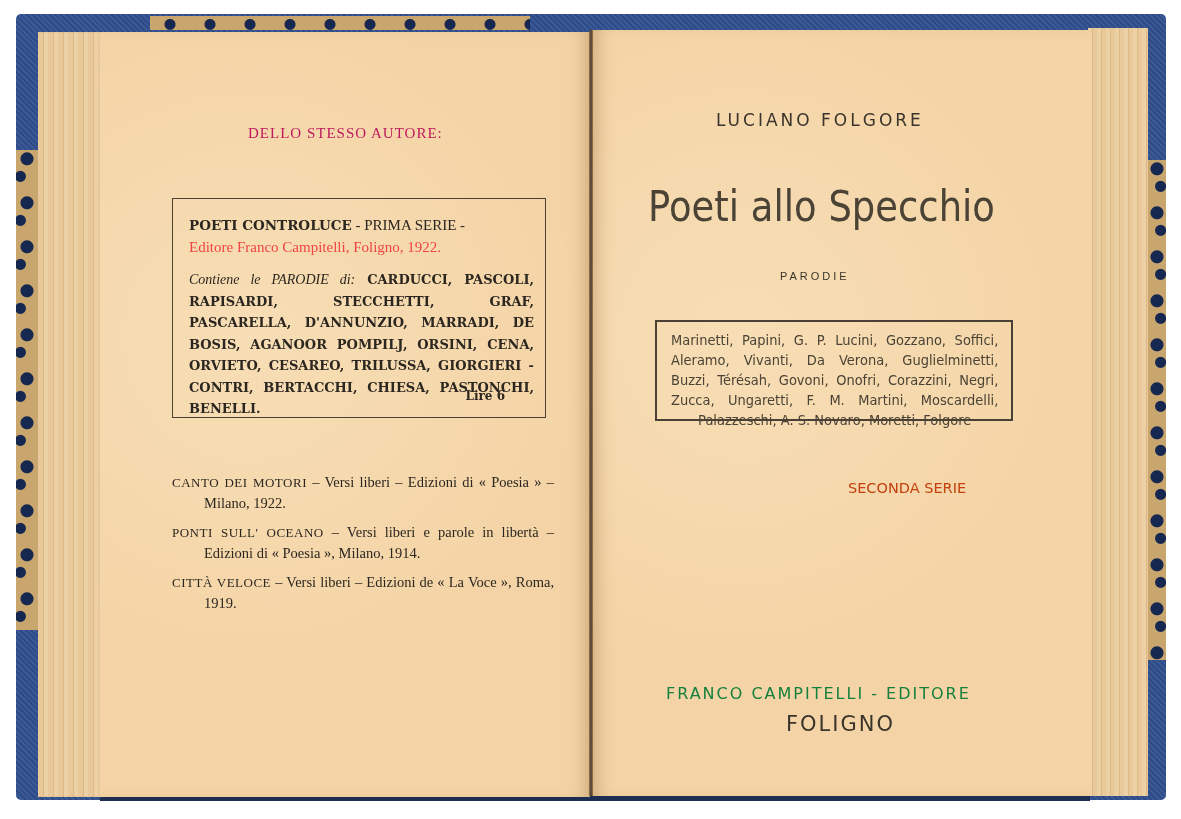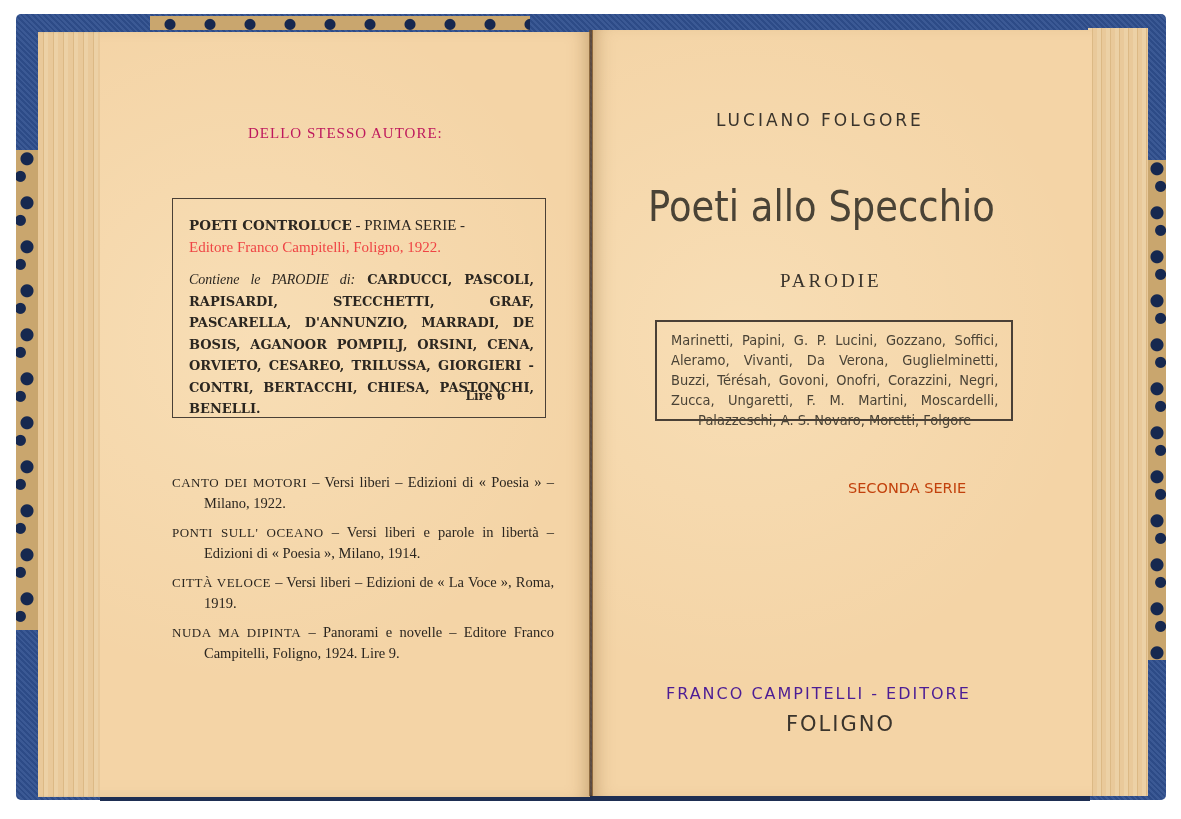--- a/index.html
+++ b/index.html
@@ -64,30 +64,30 @@
   .bl-contents { position:absolute; left:16px; top:70px; width:345px; font-size:13px; line-height:21.5px; color:#2b2620; text-align:justify; font-weight:bold; font-family:"DejaVu Serif", serif; }
   .bl-contents i { font-weight:normal; font-family:"Liberation Serif", serif; font-size:14px; }
   .bl-price { position:absolute; right:40px; top:190px; font-size:12px; font-weight:bold; color:#2b2620; }
 
   .works { position:absolute; left:172px; top:472px; width:382px; font-family:"Liberation Serif", serif; font-size:14.5px; color:#2b2620; }
   .work { margin-bottom:9px; line-height:20px; padding-left:32px; text-indent:-32px; text-align:justify; }
   .work .wt { font-variant:small-caps; font-size:13px; letter-spacing:0.5px; }
 
   .author { left:716px; top:110px; font-size:17px; letter-spacing:3px; font-family:"DejaVu Sans", sans-serif; color:#3a342c; }
   .main-title { left:648px; top:182px; font-size:42px; font-family:"DejaVu Sans", sans-serif; color:#4a4336; letter-spacing:0px; transform:scaleX(0.88); transform-origin:left; white-space:nowrap; }
-  .parodie { left:780px; top:270px; font-size:19px; letter-spacing:3px; font-family:Liberation Serif, serif; color:#3a342c; }
+  .parodie { left:780px; top:270px; font-size:11px; letter-spacing:3px; font-family:Liberation Sans, sans-serif; color:#3a342c; }
 
   .box-right {
     position:absolute; left:655px; top:320px; width:358px; height:101px;
     border:2px solid #4a4036; box-sizing:border-box;
   }
   .br-text { position:absolute; left:14px; top:8px; width:328px; font-size:14px; line-height:20px; font-family:"DejaVu Sans", sans-serif; color:#4a4336; text-align:justify; text-align-last:center; transform:scaleX(0.93); transform-origin:left; width:352px; }
 
   .seconda { left:848px; top:480px; font-size:14.5px; font-family:"DejaVu Sans", sans-serif; color:#c2410c; }
-  .publisher { left:666px; top:684px; font-size:16px; letter-spacing:2px; font-family:"DejaVu Sans", sans-serif; color:#4c1d95; white-space:nowrap; }
+  .publisher { left:666px; top:684px; font-size:16px; letter-spacing:2px; font-family:"DejaVu Sans", sans-serif; color:#15803d; white-space:nowrap; }
   .city { left:786px; top:712px; font-size:21px; letter-spacing:2px; font-family:"DejaVu Sans", sans-serif; color:#3a342c; }
 </style>
 </head>
 <body>
 
 <div class="cover"></div>
 <div class="endpaper-left"></div>
 <div class="endpaper-right"></div>
 <div class="endpaper-top"></div>
 <div class="page-stack-left"></div>
@@ -109,21 +109,20 @@
     <i>Contiene le PARODIE di:</i>
     <span>CARDUCCI, PASCOLI, RAPISARDI, STECCHETTI, GRAF, PASCARELLA, D'ANNUNZIO, MARRADI, DE BOSIS, AGANOOR POMPILJ, ORSINI, CENA, ORVIETO, CESAREO, TRILUSSA, GIORGIERI - CONTRI, BERTACCHI, CHIESA, PASTONCHI, BENELLI.</span>
   </div>
   <div class="bl-price">Lire 6</div>
 </div>
 
 <div class="works">
   <div class="work"><span class="wt">CANTO DEI MOTORI</span><span> – Versi liberi – Edizioni di « Poesia » – Milano, 1922.</span></div>
   <div class="work"><span class="wt">PONTI SULL' OCEANO</span><span> – Versi liberi e parole in libertà – Edizioni di « Poesia », Milano, 1914.</span></div>
   <div class="work"><span class="wt">CITTÀ VELOCE</span><span> – Versi liberi – Edizioni de « La Voce », Roma, 1919.</span></div>
-  <div class="work"><span class="wt">NUDA MA DIPINTA</span><span> – Panorami e novelle – Editore Franco Campitelli, Foligno, 1924. Lire 9.</span></div>
 </div>
 
 <div class="txt author">LUCIANO FOLGORE</div>
 <div class="txt main-title">Poeti allo Specchio</div>
 <div class="txt parodie">PARODIE</div>
 
 <div class="box-right">
   <div class="br-text">Marinetti, Papini, G. P. Lucini, Gozzano, Soffici, Aleramo, Vivanti, Da Verona, Guglielminetti, Buzzi, Térésah, Govoni, Onofri, Corazzini, Negri, Zucca, Ungaretti, F. M. Martini, Moscardelli, Palazzeschi, A. S. Novaro, Moretti, Folgore</div>
 </div>
 

